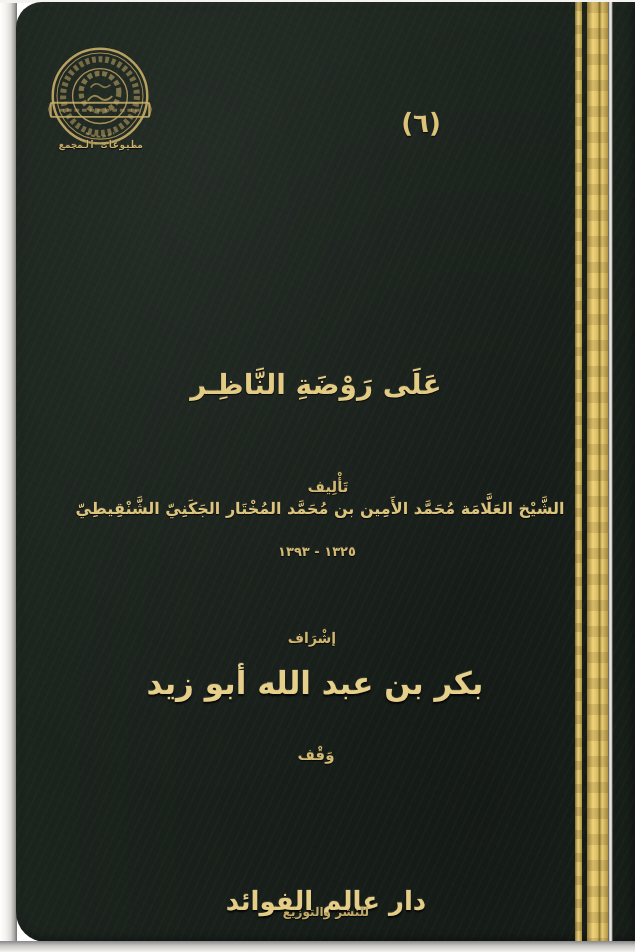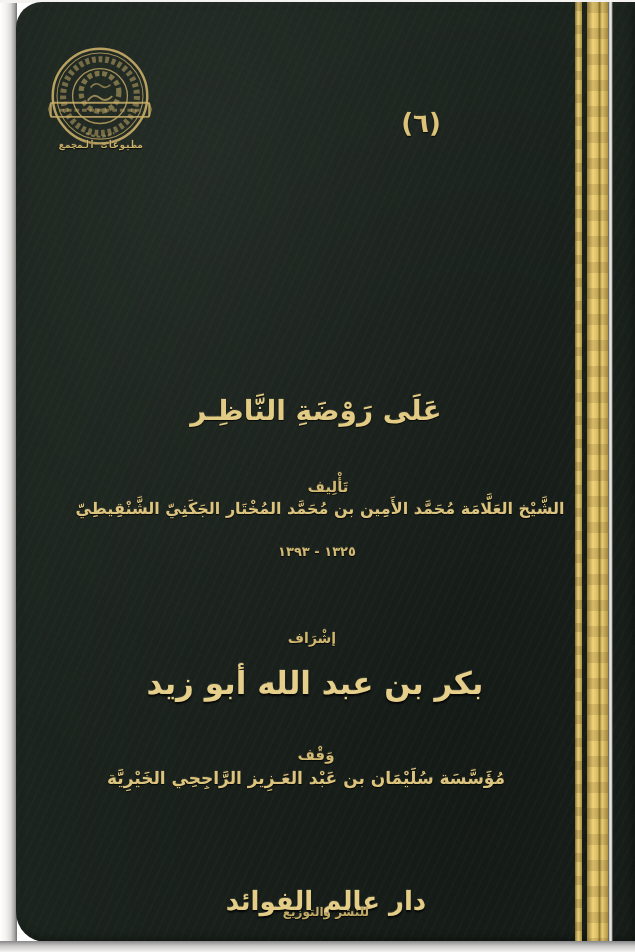--- a/index.html
+++ b/index.html
@@ -58,21 +58,21 @@
   }
   .series-title{top:50px;left:410px;font-size:19px;font-weight:bold;color:#d9c07b;}
   .volume-number{top:106px;left:405px;font-size:26px;font-weight:bold;color:#dcc379;letter-spacing:2px;}
   .seal-wrap{position:absolute;left:32px;top:44px;width:104px;height:104px;}
   .seal-caption{top:137px;left:85px;font-size:10px;font-weight:bold;color:#cdb26c;font-family:Liberation Mono, monospace;}
   .book-title{
     top:237px;left:289px;font-size:60px;font-weight:bold;line-height:1.5;
     color:#ead490;
     text-shadow:0 2px 2px rgba(0,0,0,.85), 0 0 2px rgba(0,0,0,.5), 0 -1px 2px rgba(255,245,200,.18);
   }
-  .book-subtitle{top:366px;left:300px;font-size:28px;font-weight:bold;color:#e2cb84;margin-top:26px;}
+  .book-subtitle{top:366px;left:300px;font-size:28px;font-weight:bold;color:#e2cb84;}
   .author-heading{top:476px;left:312px;font-size:15px;font-weight:bold;color:#d2b973;}
   .author-name{top:497px;left:304px;font-size:16px;font-weight:bold;color:#dcc47e;text-align:right;}
   .author-dates{top:542px;left:301px;font-size:13px;font-weight:bold;color:#d2ba74;letter-spacing:3px;}
   .supervision-heading{top:620px;left:296px;font-size:14px;font-weight:bold;color:#d0b770;margin-top:8px;}
   .supervisor-name{
     top:632px;left:299px;font-size:31px;font-weight:bold;color:#e6cf8a;
     text-shadow:0 2px 2px rgba(0,0,0,.8), 0 -1px 1px rgba(255,245,200,.15);
     margin-top:31px;
   }
   .waqf-heading{top:744px;left:300px;font-size:15px;font-weight:bold;color:#d4bb74;text-align:center;}
@@ -121,20 +121,19 @@
   <div class="gold book-subtitle">عَلَى رَوْضَةِ النَّاظِـر</div>
 
   <div class="gold author-heading">تَأْلِيف</div>
   <div class="gold author-name">الشَّيْخ العَلَّامَة مُحَمَّد الأَمِين بن مُحَمَّد المُخْتَار الجَكَنِيّ الشَّنْقِيطِيّ</div>
   <div class="gold author-dates">١٣٢٥ - ١٣٩٣</div>
 
   <div class="gold supervision-heading">إشْرَاف</div>
   <div class="gold supervisor-name">بكر بن عبد الله أبو زيد</div>
 
   <div class="gold waqf-heading">وَقْف</div>
-  <div class="gold waqf-name">مُؤَسَّسَة سُلَيْمَان بن عَبْد العَـزِيز الرَّاجِحِي الخَيْرِيَّة</div>
 
   <div class="gold publisher-name">دار عالم الفوائد</div>
   <div class="gold publisher-tagline">للنشر والتوزيع</div>
 
 </div>
 
 <div class="bottom-edge"></div>
 
 </body></html>

